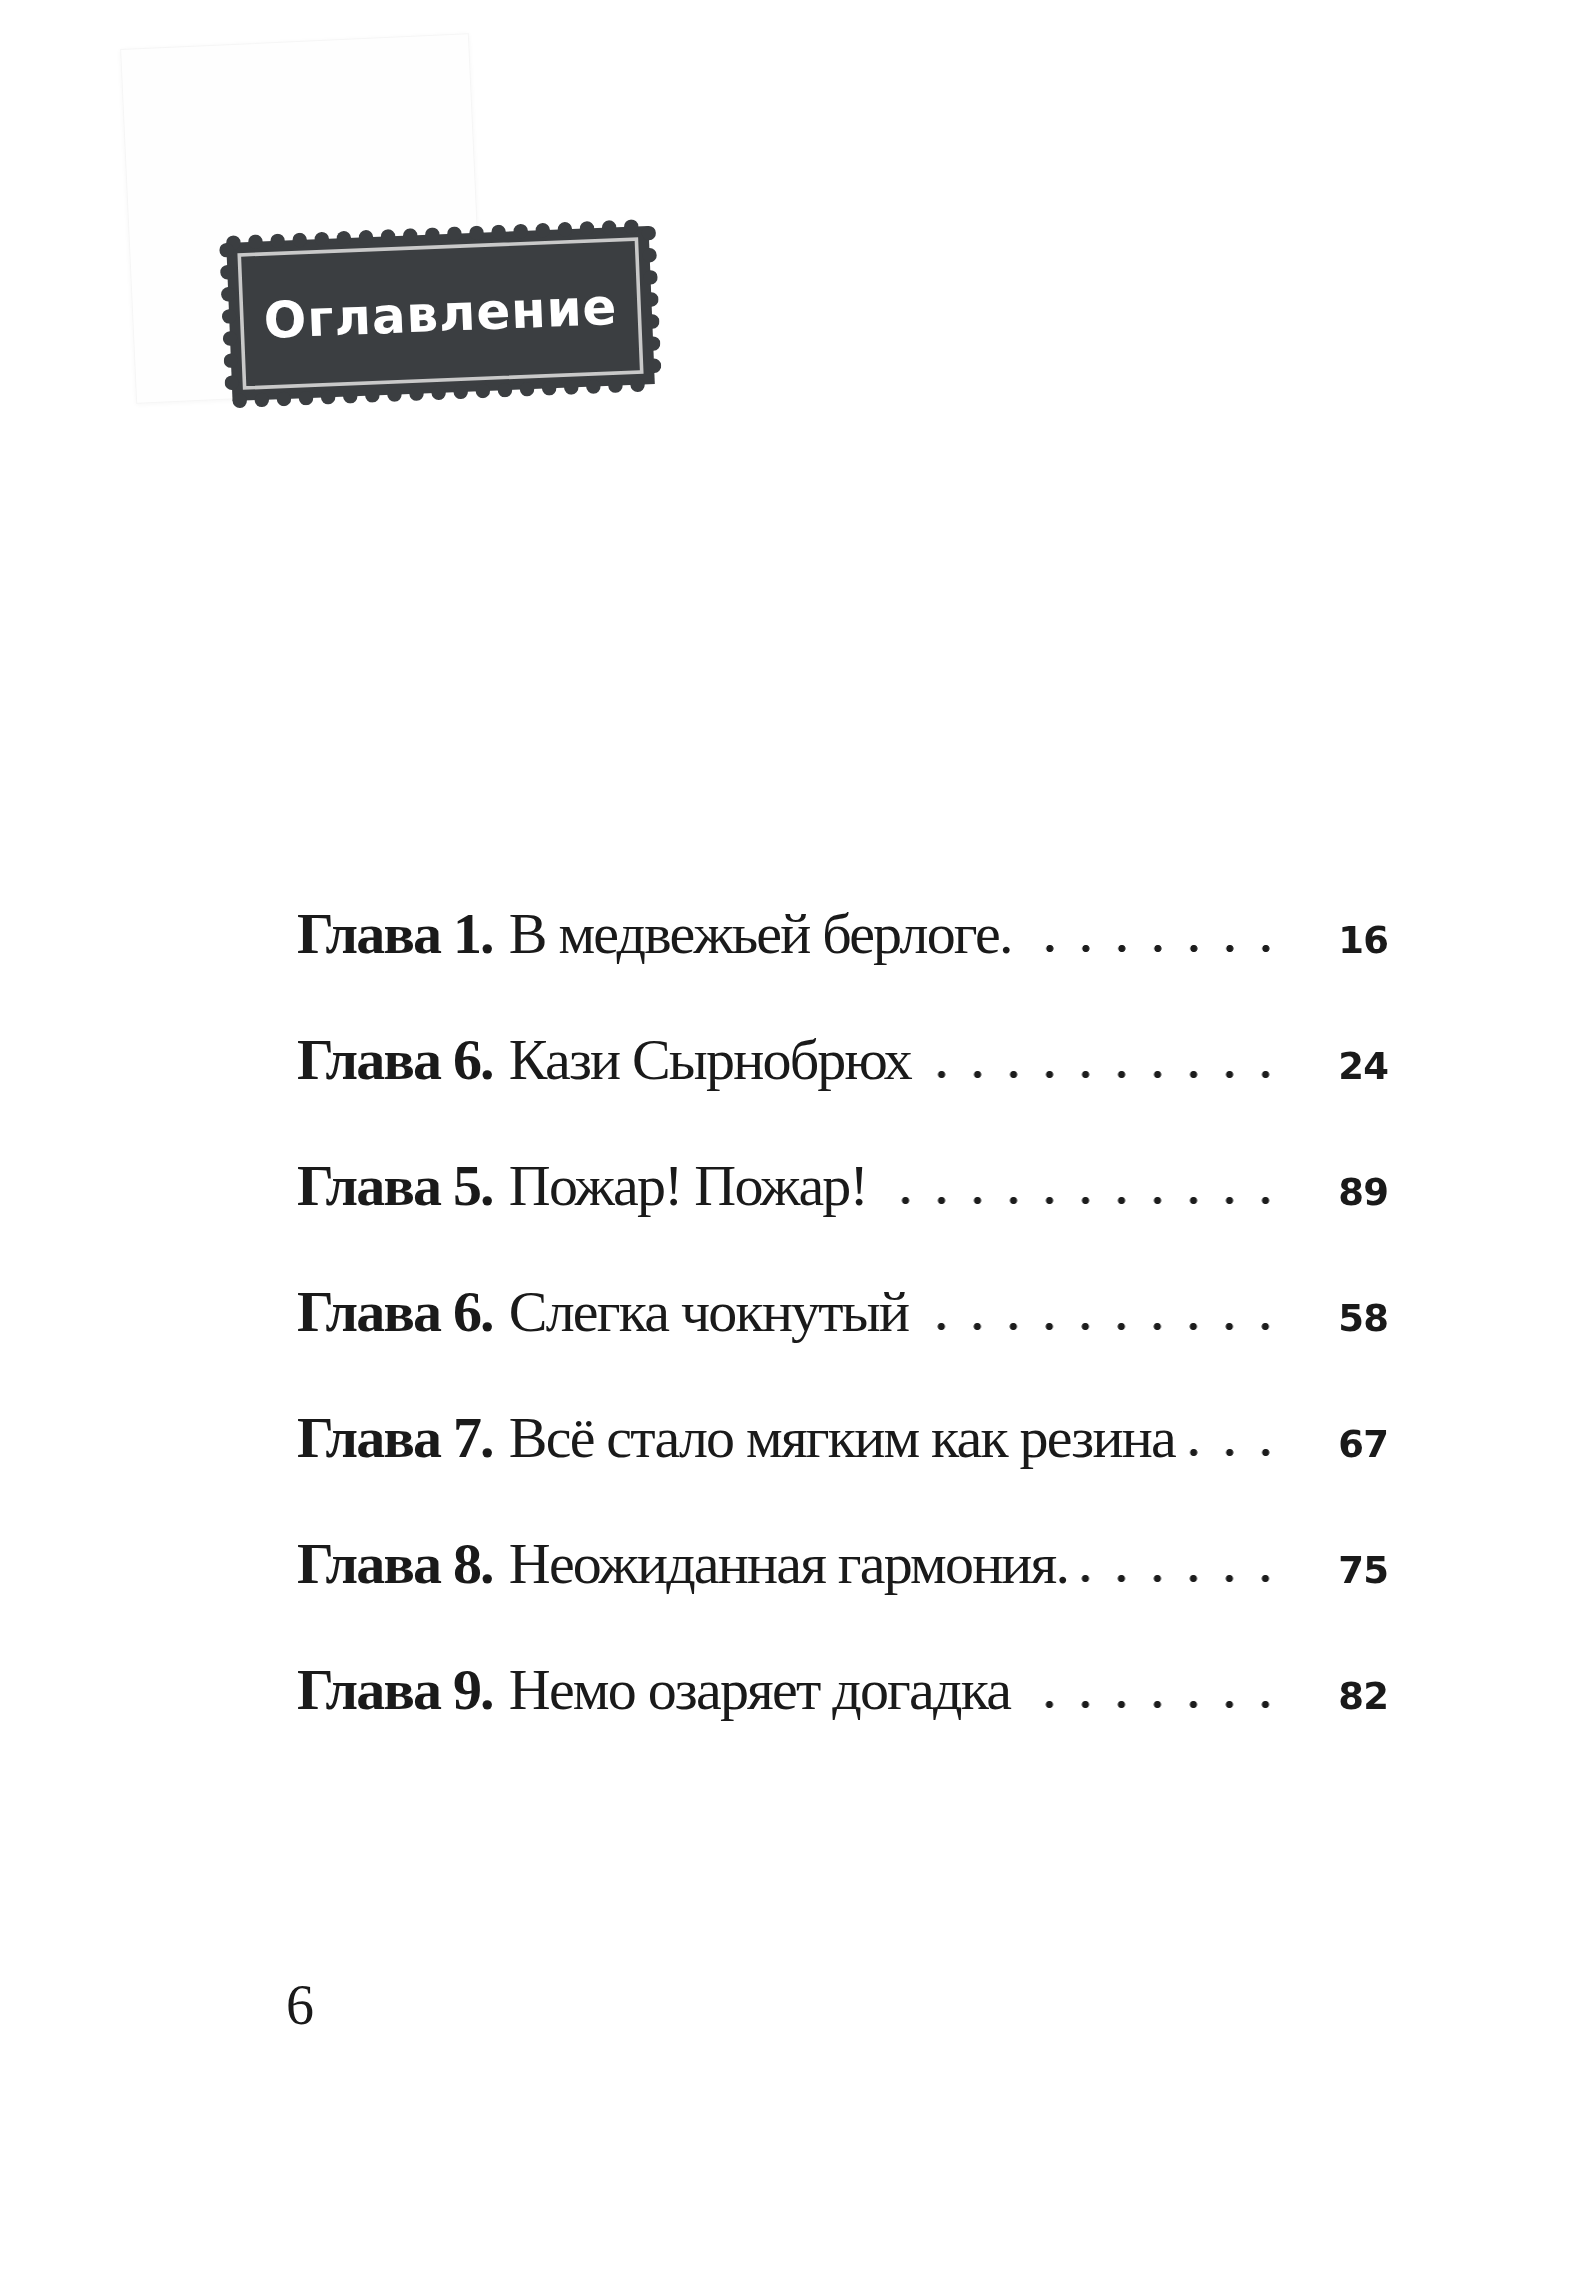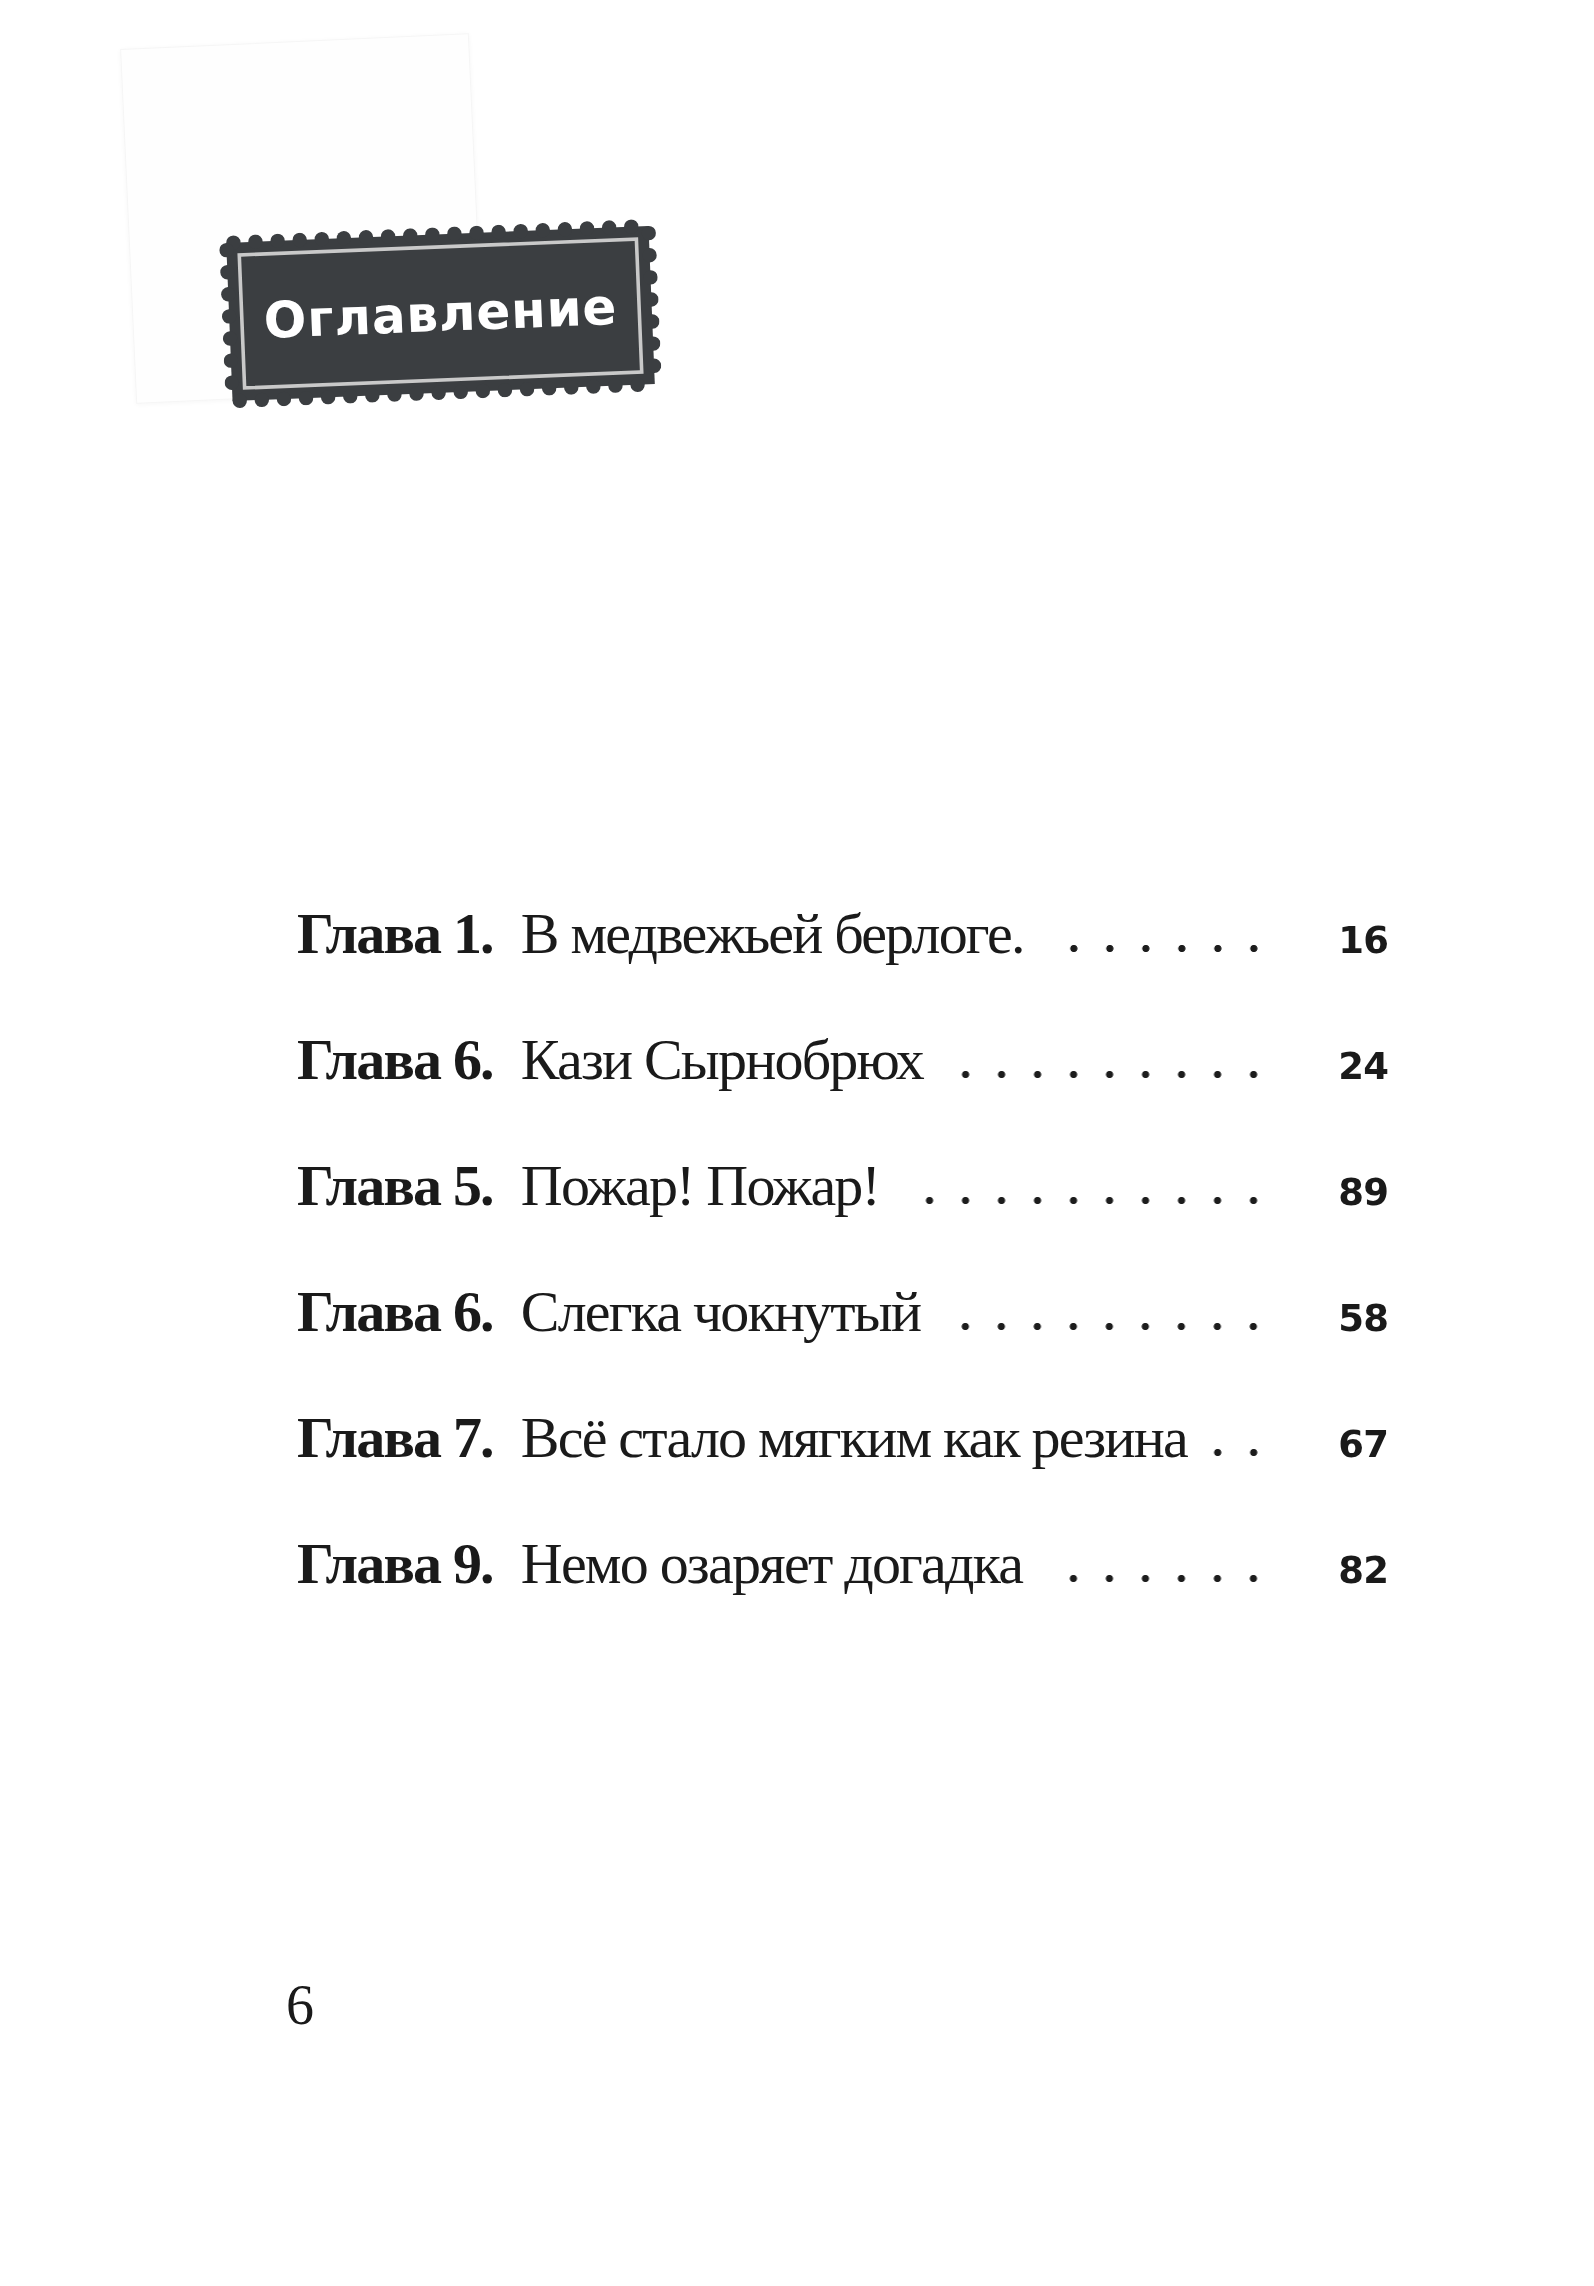--- a/index.html
+++ b/index.html
@@ -29,21 +29,21 @@
     font-family:"DejaVu Sans","Liberation Sans",sans-serif;
     font-weight:bold;font-size:50px;color:#ffffff;letter-spacing:0.9px;
     padding-top:1.8px;box-sizing:border-box;
   }
   
   .toc{
     position:absolute;left:297px;top:900px;width:1091px;
   }
   .toc-row{
     display:flex;align-items:baseline;height:126px;
-    font-size:58px;letter-spacing:-1.8px;white-space:nowrap;gap:12px;
+    font-size:58px;letter-spacing:-1.8px;white-space:nowrap;
   }
   .chapter-label{font-weight:bold;padding-right:16px;}
   .chapter-title{font-weight:normal;}
   .dot-leader{
     flex:1;height:9px;min-width:27px;margin:0 5.4px 0 9px;
     align-self:baseline;
     background-image:radial-gradient(circle,#1c1c1c 3.2px,rgba(0,0,0,0) 4px);
     background-size:36px 9px;background-repeat:repeat-x;
     background-position:right center;
   }
@@ -147,20 +147,26 @@
     <span class="dot-leader"></span>
     <span class="page-num">58</span>
   </div>
   <div class="toc-row">
     <span class="chapter-label">Глава 7.</span>
     <span class="chapter-title">Всё стало мягким как резина</span>
     <span class="dot-leader"></span>
     <span class="page-num">67</span>
   </div>
   <div class="toc-row">
+    <span class="chapter-label">Глава 8.</span>
+    <span class="chapter-title">Неожиданная гармония.</span>
+    <span class="dot-leader"></span>
+    <span class="page-num">75</span>
+  </div>
+  <div class="toc-row">
     <span class="chapter-label">Глава 9.</span>
     <span class="chapter-title">Немо озаряет догадка</span>
     <span class="dot-leader"></span>
     <span class="page-num">82</span>
   </div>
 </div>
 
 <div class="folio">6</div>
 
 

